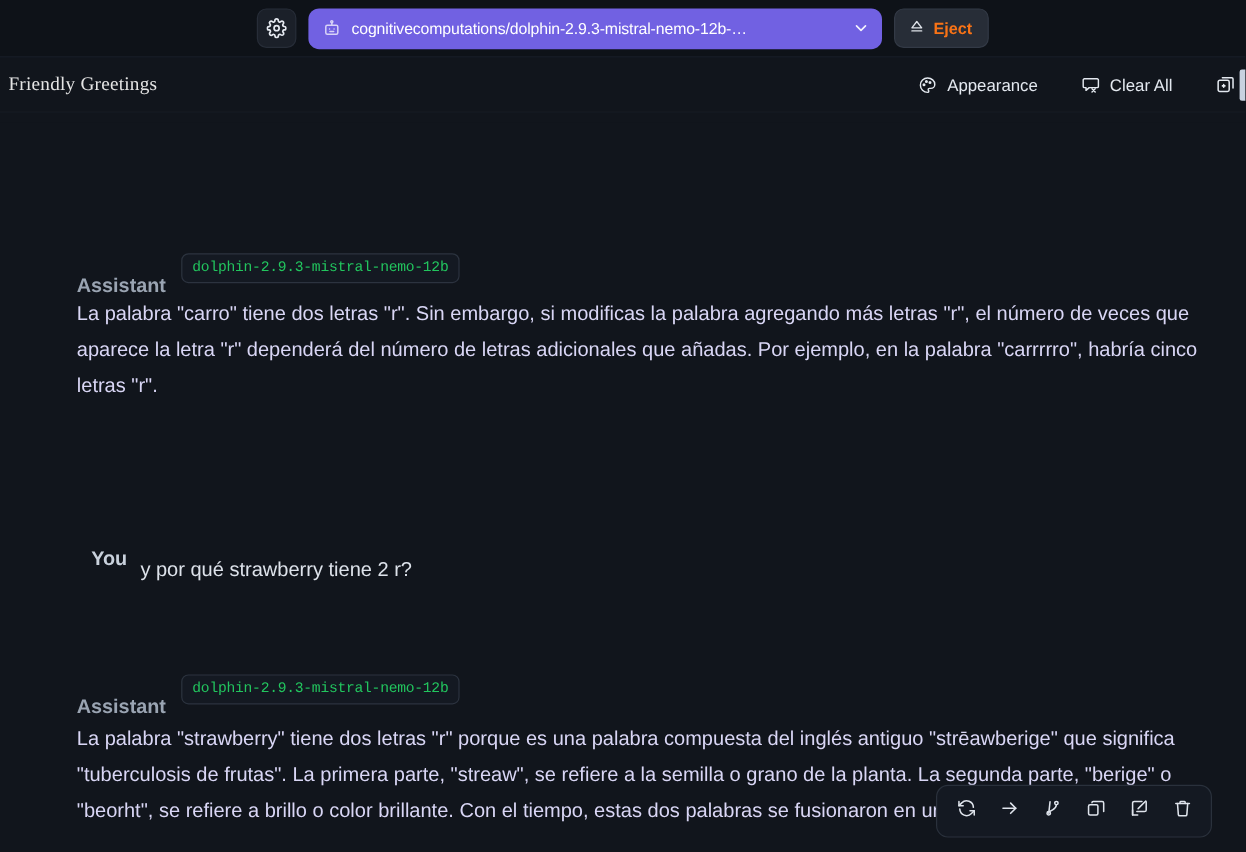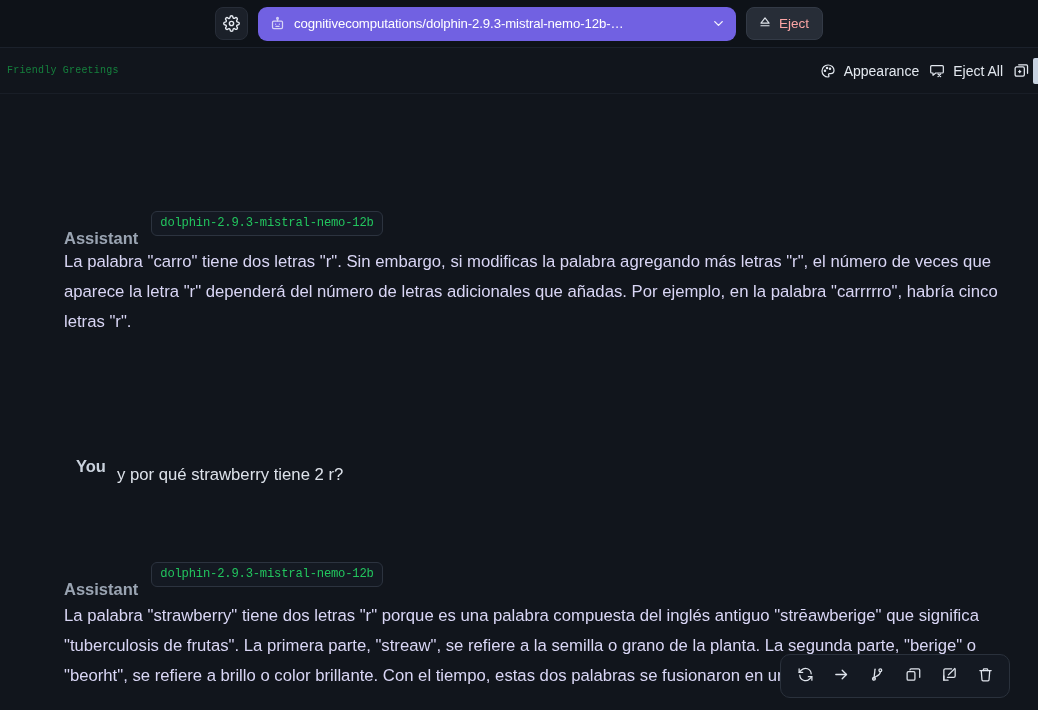--- a/index.html
+++ b/index.html
@@ -70,45 +70,46 @@
     background: #272d37;
     border: 1px solid #333a46;
     display: flex;
     align-items: center;
     gap: 7px;
     padding: 0 13px 0 11px;
     cursor: pointer;
     flex: 0 0 auto;
   }
   .eject-btn span {
-    color: #fca5a5;
+    color: #f97316;
     font-size: 13.5px;
+    font-weight: bold;
   }
 
   
   .subheader {
     height: 46px;
     background: #11151c;
     display: flex;
     align-items: center;
     padding: 0 0 0 7px;
     border-bottom: 1px solid #191e27;
     position: relative;
   }
   .chat-title {
-    color: #15803d;
-    font-family: Liberation Mono, monospace;
-    font-size: 10px;
+    color: #e5e5e5;
+    font-family: Liberation Serif, serif;
+    font-size: 16px;
     letter-spacing: 0.2px;
   }
   .subheader-actions {
     margin-left: auto;
     display: flex;
     align-items: center;
-    gap: 10px;
+    gap: 36px;
     padding-right: 8px;
   }
   .sh-item {
     display: flex;
     align-items: center;
     gap: 8px;
     cursor: pointer;
     color: #e3e8ef;
     font-size: 14px;
   }
@@ -262,21 +263,21 @@
       <span>Appearance</span>
     </div>
 
     <div class="sh-item">
       <span class="sh-icon">
         <svg width="16" height="16" viewBox="0 0 24 24" fill="none" stroke="#e3e8ef" stroke-width="1.8" stroke-linecap="round" stroke-linejoin="round">
           <path d="M20 4H4a1.5 1.5 0 0 0-1.5 1.5v8A1.5 1.5 0 0 0 4 15h2v3.5L10 15h10a1.5 1.5 0 0 0 1.5-1.5v-8A1.5 1.5 0 0 0 20 4z"></path>
           <path d="M13.5 16.5l4 4M17.5 16.5l-4 4"></path>
         </svg>
       </span>
-      <span>Eject All</span>
+      <span>Clear All</span>
     </div>
 
     <div class="sh-item">
       <span class="sh-icon">
         <svg width="17" height="17" viewBox="0 0 24 24" fill="none" stroke="#e3e8ef" stroke-width="1.8" stroke-linecap="round" stroke-linejoin="round">
           <rect x="3" y="7" width="13" height="13" rx="2"></rect>
           <path d="M8 13.5h3M9.5 12v3"></path>
           <path d="M8 4h11a1.5 1.5 0 0 1 1.5 1.5V16"></path>
         </svg>
       </span>

